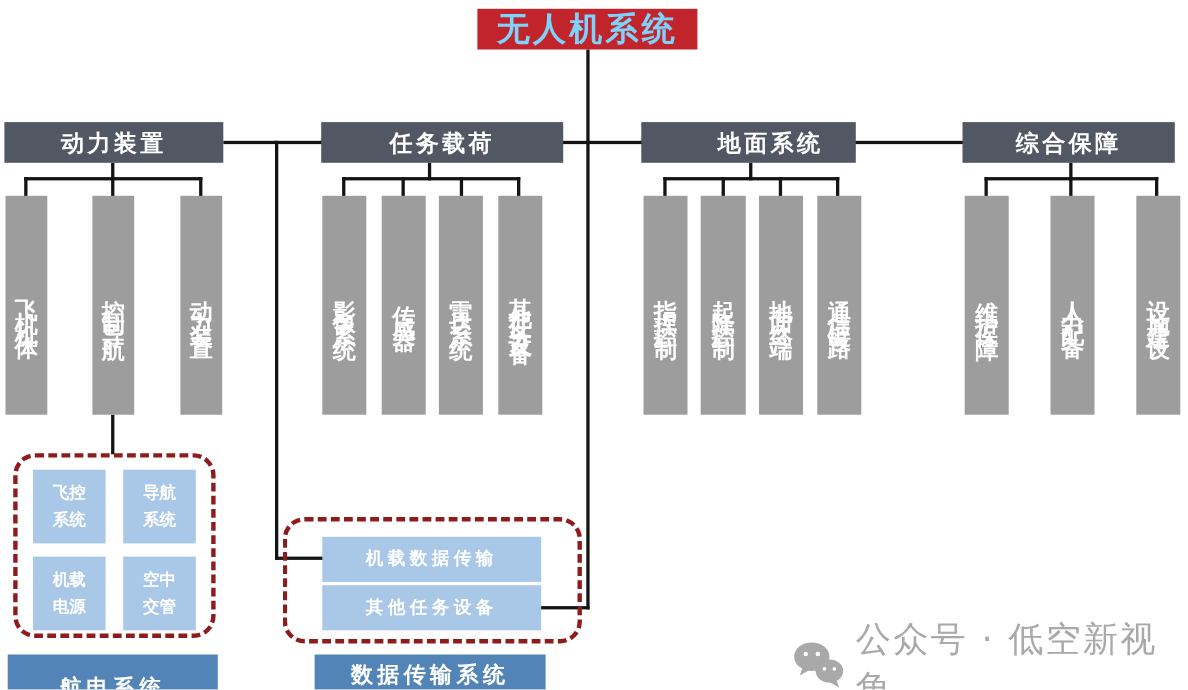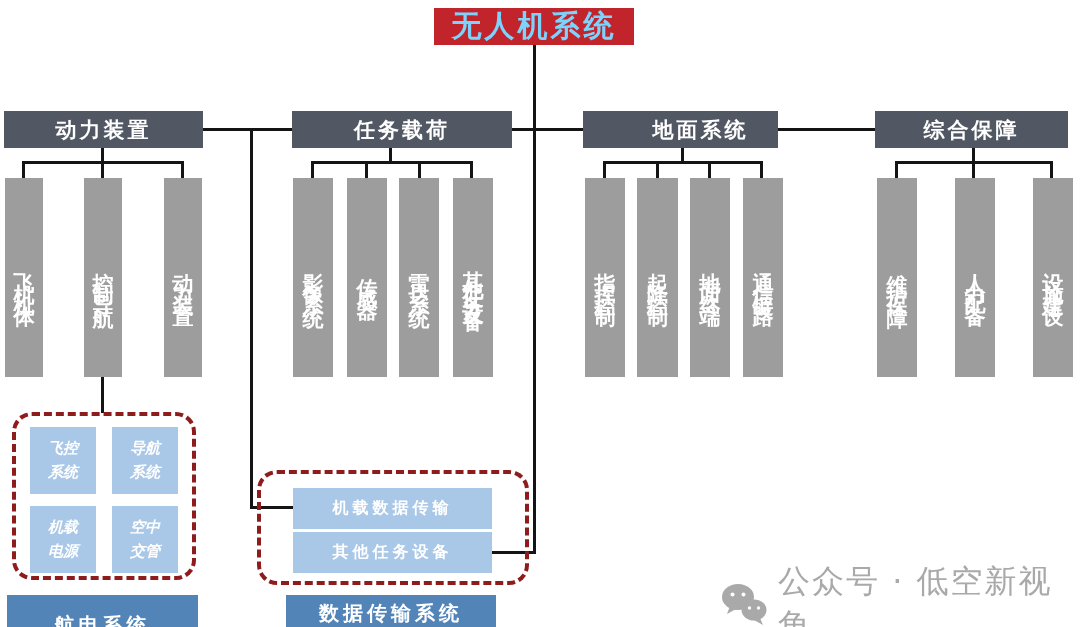--- a/index.html
+++ b/index.html
@@ -8,21 +8,21 @@
     font-family:"DejaVu Sans","Liberation Sans",sans-serif;
   }
   .box{position:absolute;display:flex;align-items:center;justify-content:center;box-sizing:border-box;}
   .root-box{background:#c2242b;color:#7dd3fc;font-size:30px;font-weight:bold;letter-spacing:3px;}
   .header-box{background:#515863;color:#ffffff;font-size:21px;font-weight:bold;letter-spacing:3px;}
   .vcol{
     background:#9d9d9d;color:#ffffff;font-size:21px;font-weight:bold;
     writing-mode:vertical-rl;text-orientation:upright;letter-spacing:11px;
   }
   .bluecell{background:#a9c7e6;color:#ffffff;font-size:15px;font-weight:bold;text-align:center;}
-  .bluecell .wrap2{width:2.3em;word-break:break-all;line-height:1.55;font-style:italic;}
+  .bluecell .wrap2{width:2.3em;word-break:break-all;line-height:1.55;}
   .bluebar{background:#a9c7e6;color:#ffffff;font-size:16px;font-weight:bold;letter-spacing:4px;}
   .caption-box{background:#5284b8;color:#ffffff;font-size:20px;font-weight:bold;letter-spacing:4px;}
   .dashed{position:absolute;border:4px dashed #8f1c1c;border-radius:20px;box-sizing:border-box;}
   .line{position:absolute;background:#141414;}
   .watermark{
     position:absolute;left:720px;top:560px;display:flex;align-items:center;gap:10px;
     color:#a9a9a9;font-size:32px;letter-spacing:2px;
   }
 </style>
 </head>

